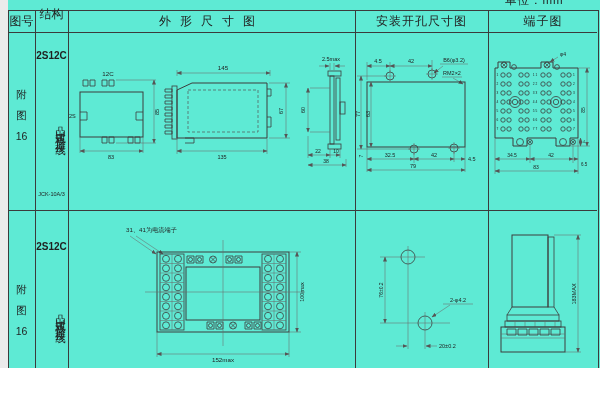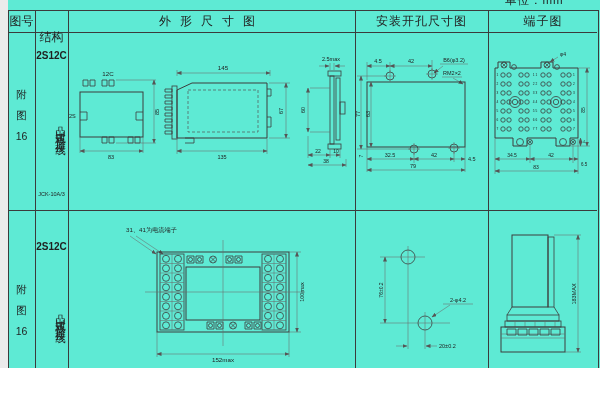--- a/index.html
+++ b/index.html
@@ -41,21 +41,21 @@
     <div class="abs" style="left:8px;top:10px;width:589px;height:384px;border:1px solid #3b3b3b"></div>
     <div class="gridline vline" style="left:35px;top:10px;height:384px"></div>
     <div class="gridline vline" style="left:68px;top:10px;height:384px"></div>
     <div class="gridline vline" style="left:355px;top:10px;height:384px"></div>
     <div class="gridline vline" style="left:488px;top:10px;height:384px"></div>
     <div class="gridline hline" style="left:8px;top:32px;width:589px"></div>
     <div class="gridline hline" style="left:8px;top:210px;width:589px"></div>
   </div>
 
   <div class="cell hdr" style="left:8px;top:10px;width:27px;height:22px">图号</div>
-  <div class="cell hdr" style="left:35px;top:26px;width:33px;height:22px">结构</div>
+  <div class="cell hdr" style="left:35px;top:3px;width:33px;height:22px">结构</div>
   <div class="cell hdr" style="left:68px;top:10px;width:287px;height:22px;letter-spacing:9px;">外形尺寸图</div>
   <div class="cell hdr" style="left:355px;top:10px;width:133px;height:22px;letter-spacing:1px">安装开孔尺寸图</div>
   <div class="cell hdr" style="left:488px;top:10px;width:110px;height:22px;letter-spacing:1px">端子图</div>
 
   <div class="figstack" style="left:8px;top:88px;width:27px">
     <span>附</span>
     <span>图</span>
     <span>16</span>
   </div>
   <div class="model" style="left:35px;top:50px;width:33px">2S12C</div>

